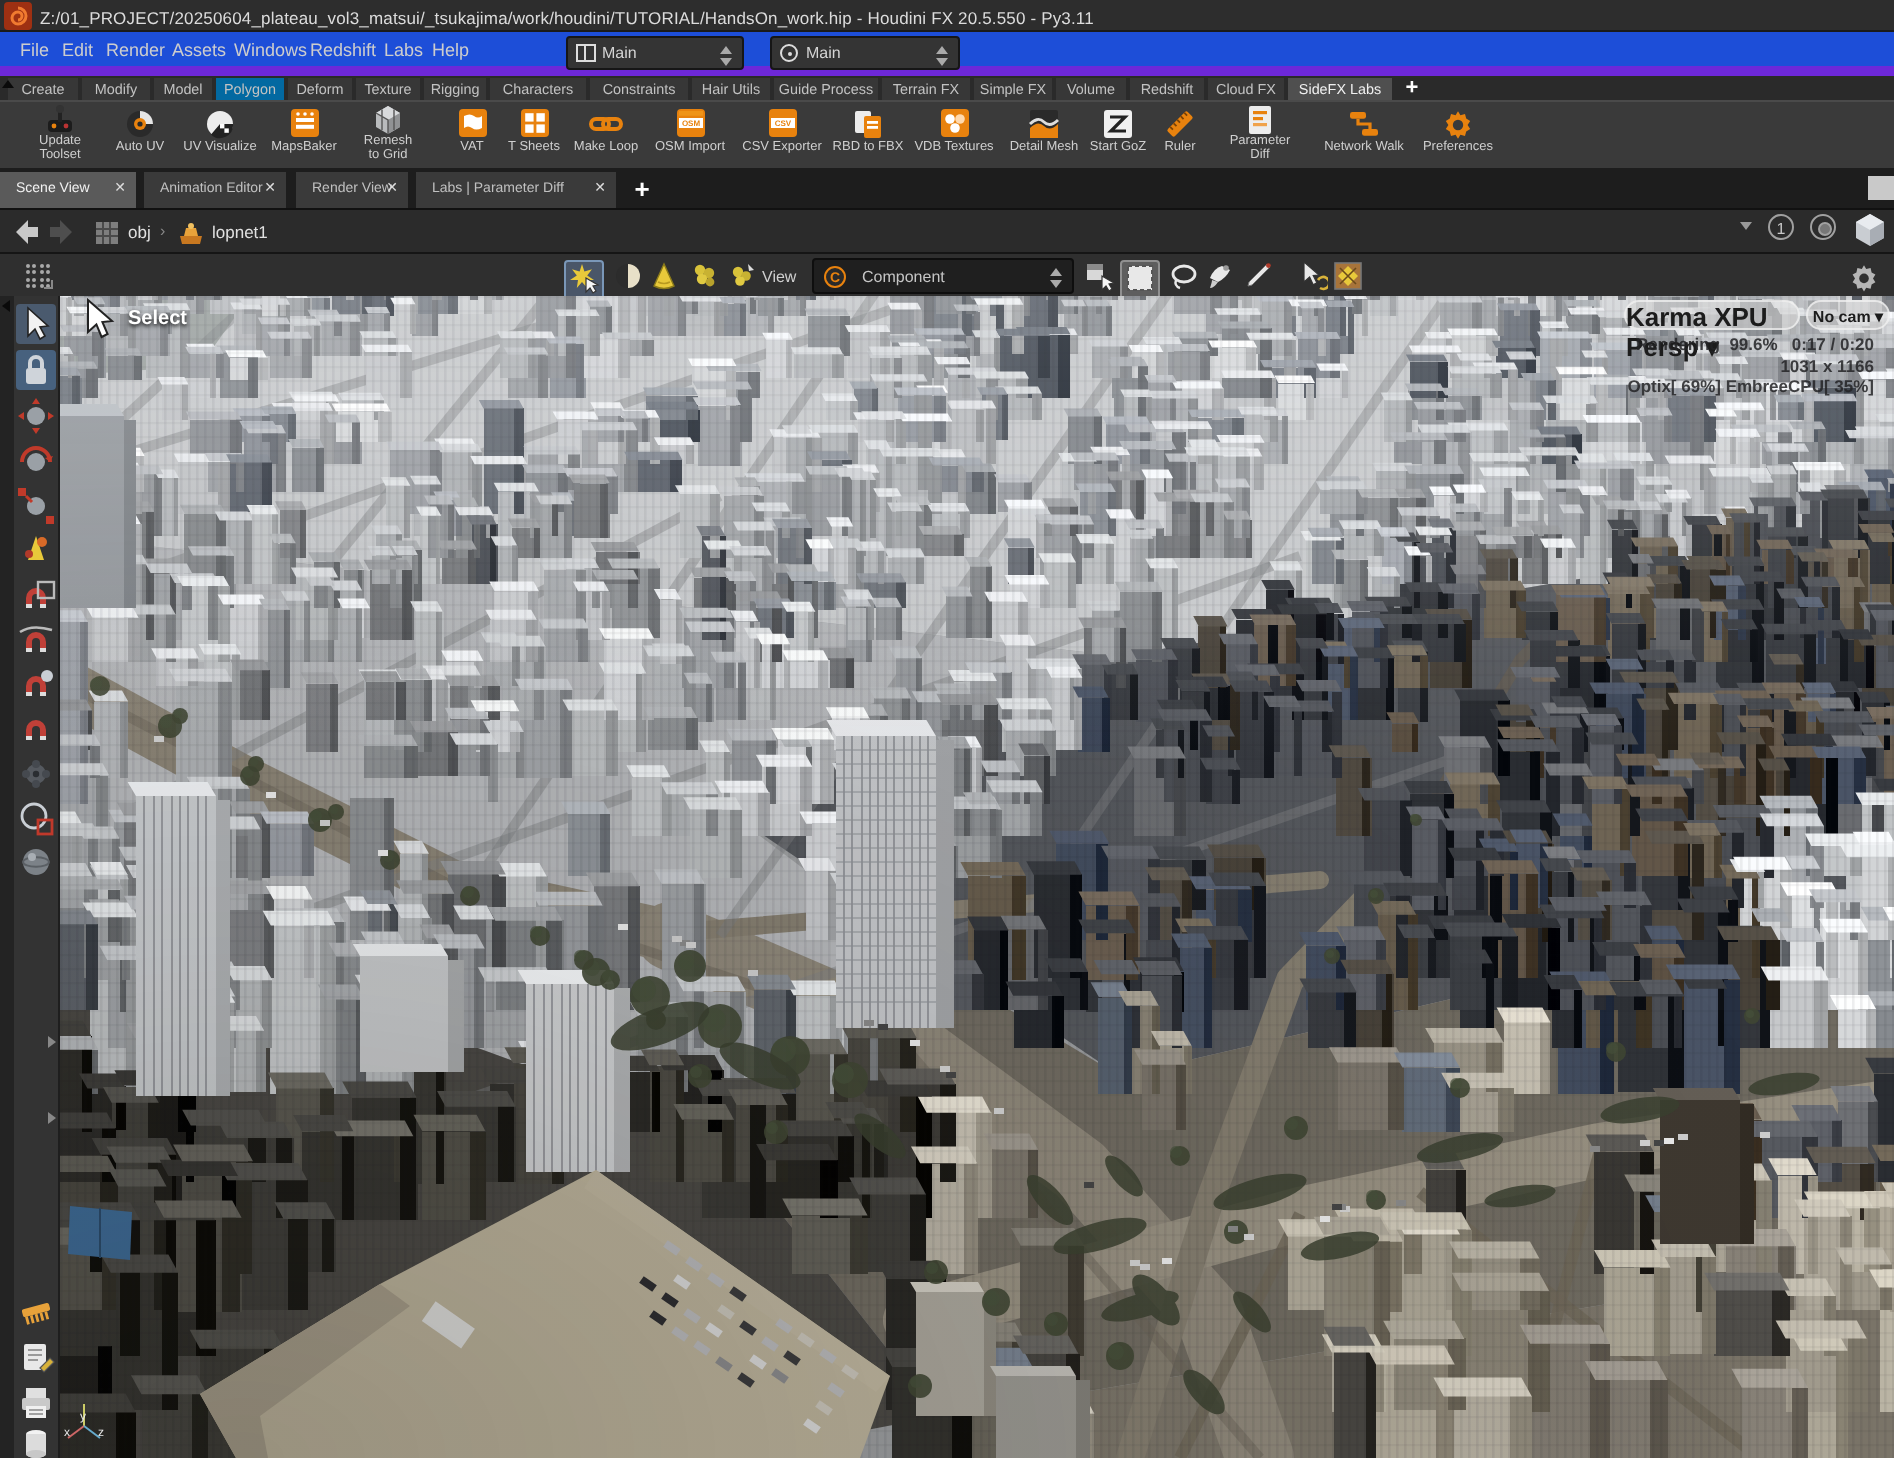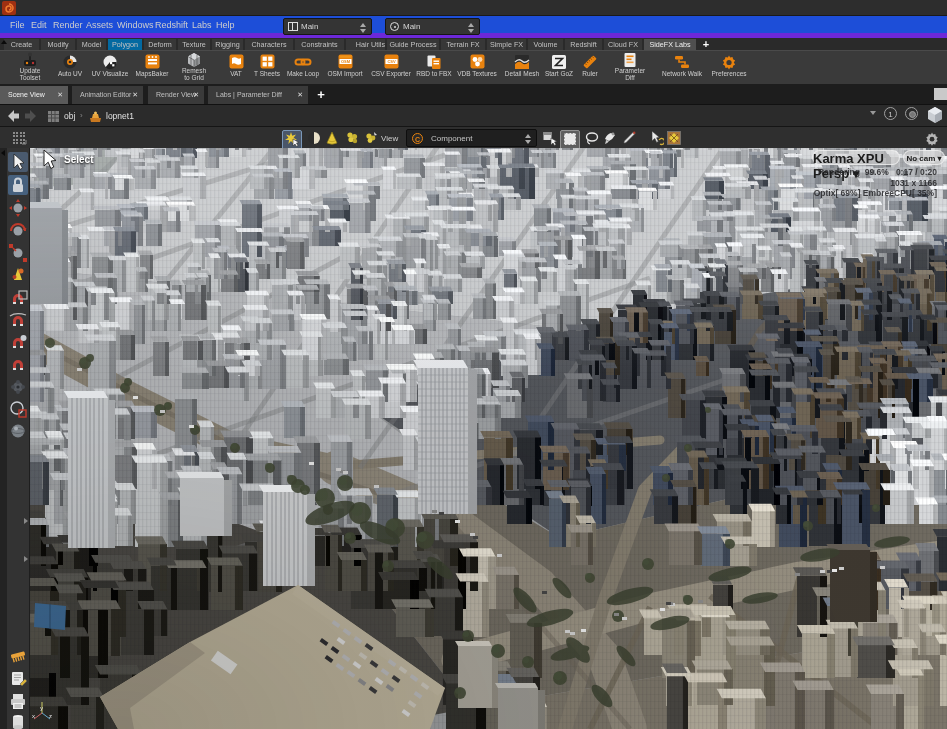--- a/index.html
+++ b/index.html
@@ -2,20 +2,21 @@
 <html><head><meta charset="utf-8"><style>
 *{margin:0;padding:0;box-sizing:border-box}
 body{width:947px;height:729px;overflow:hidden;background:#2e2e2e;font-family:"Liberation Sans",sans-serif;position:relative}
 .row{position:absolute;left:0;width:947px}
 </style></head><body>
 <div class="row" style="top:0;height:16px;background:#2d2d2d;border-bottom:1px solid #1a1a1a">
     <svg style="position:absolute;left:2px;top:1px" width="14" height="14" viewBox="0 0 14 14">
       <rect width="14" height="14" rx="2" fill="#9e3012"></rect>
       <path d="M7 3 a4 4 0 0 1 4 4 a4 4 0 0 1 -4 4 a3 3 0 0 1 -3 -3 a3 3 0 0 1 3 -3 a2 2 0 0 1 2 2 a2 2 0 0 1 -2 2" fill="none" stroke="#f07a30" stroke-width="1.5"></path>
     </svg>
+<span style="position:absolute;left:20px;top:4px;font-size:8.5px;color:#dcdcdc;letter-spacing:0.08px">Z:/01_PROJECT/20250604_plateau_vol3_matsui/_tsukajima/work/houdini/TUTORIAL/HandsOn_work.hip - Houdini FX 20.5.550 - Py3.11</span>
   </div>
 <div class="row" style="top:16px;height:22px;background:#1d4ed8;border-bottom:5px solid #6d28d9">
     <span style="position:absolute;left:10px;top:4px;font-size:9px;color:#cdcdcd">File</span>
     <span style="position:absolute;left:31px;top:4px;font-size:9px;color:#cdcdcd">Edit</span>
     <span style="position:absolute;left:53px;top:4px;font-size:9px;color:#cdcdcd">Render</span>
     <span style="position:absolute;left:86px;top:4px;font-size:9px;color:#cdcdcd">Assets</span>
     <span style="position:absolute;left:117px;top:4px;font-size:9px;color:#cdcdcd">Windows</span>
     <span style="position:absolute;left:155px;top:4px;font-size:9px;color:#cdcdcd">Redshift</span>
     <span style="position:absolute;left:192px;top:4px;font-size:9px;color:#cdcdcd">Labs</span>
     <span style="position:absolute;left:216px;top:4px;font-size:9px;color:#cdcdcd">Help</span>
@@ -37,21 +38,21 @@
 <div class="row" style="top:38px;height:12px;background:#2a2a2a">
     <div style="position:absolute;left:4px;top:1px;width:35px;height:11px;background:#373737;color:#c2c2c2;font-size:7.2px;line-height:11px;text-align:center;overflow:hidden">Create</div>
     <div style="position:absolute;left:41px;top:1px;width:34px;height:11px;background:#373737;color:#c2c2c2;font-size:7.2px;line-height:11px;text-align:center;overflow:hidden">Modify</div>
     <div style="position:absolute;left:77px;top:1px;width:29px;height:11px;background:#373737;color:#c2c2c2;font-size:7.2px;line-height:11px;text-align:center;overflow:hidden">Model</div>
     <div style="position:absolute;left:108px;top:1px;width:34px;height:11px;background:#0369a1;color:#c2c2c2;font-size:7.2px;line-height:11px;text-align:center;overflow:hidden">Polygon</div>
     <div style="position:absolute;left:144px;top:1px;width:32px;height:11px;background:#373737;color:#c2c2c2;font-size:7.2px;line-height:11px;text-align:center;overflow:hidden">Deform</div>
     <div style="position:absolute;left:178px;top:1px;width:32px;height:11px;background:#373737;color:#c2c2c2;font-size:7.2px;line-height:11px;text-align:center;overflow:hidden">Texture</div>
     <div style="position:absolute;left:212px;top:1px;width:31px;height:11px;background:#373737;color:#c2c2c2;font-size:7.2px;line-height:11px;text-align:center;overflow:hidden">Rigging</div>
     <div style="position:absolute;left:245px;top:1px;width:48px;height:11px;background:#373737;color:#c2c2c2;font-size:7.2px;line-height:11px;text-align:center;overflow:hidden">Characters</div>
     <div style="position:absolute;left:295px;top:1px;width:49px;height:11px;background:#373737;color:#c2c2c2;font-size:7.2px;line-height:11px;text-align:center;overflow:hidden">Constraints</div>
-    <div style="position:absolute;left:346px;top:1px;width:39px;height:11px;background:#373737;color:#c2c2c2;font-size:7.2px;line-height:11px;text-align:right;overflow:hidden">Hair Utils</div>
+    <div style="position:absolute;left:346px;top:1px;width:39px;height:11px;background:#373737;color:#c2c2c2;font-size:7.2px;line-height:11px;text-align:center;overflow:hidden">Hair Utils</div>
     <div style="position:absolute;left:387px;top:1px;width:52px;height:11px;background:#373737;color:#c2c2c2;font-size:7.2px;line-height:11px;text-align:center;overflow:hidden">Guide Process</div>
     <div style="position:absolute;left:441px;top:1px;width:44px;height:11px;background:#373737;color:#c2c2c2;font-size:7.2px;line-height:11px;text-align:center;overflow:hidden">Terrain FX</div>
     <div style="position:absolute;left:487px;top:1px;width:39px;height:11px;background:#373737;color:#c2c2c2;font-size:7.2px;line-height:11px;text-align:center;overflow:hidden">Simple FX</div>
     <div style="position:absolute;left:528px;top:1px;width:35px;height:11px;background:#373737;color:#c2c2c2;font-size:7.2px;line-height:11px;text-align:center;overflow:hidden">Volume</div>
     <div style="position:absolute;left:565px;top:1px;width:37px;height:11px;background:#373737;color:#c2c2c2;font-size:7.2px;line-height:11px;text-align:center;overflow:hidden">Redshift</div>
     <div style="position:absolute;left:604px;top:1px;width:38px;height:11px;background:#373737;color:#c2c2c2;font-size:7.2px;line-height:11px;text-align:center;overflow:hidden">Cloud FX</div>
     <div style="position:absolute;left:644px;top:1px;width:52px;height:25px;background:#4f4f4f;color:#f0f0f0;font-size:7.2px;line-height:11px;text-align:center;overflow:hidden">SideFX Labs</div>
     <div style="position:absolute;left:700px;top:0px;width:12px;height:12px;color:#fff;font-size:11px;line-height:12px;text-align:center;font-weight:bold">+</div>
   </div>
 <div class="row" style="top:50px;height:34px;background:#3a3a3a;border-top:1px solid #4a4a4a">

